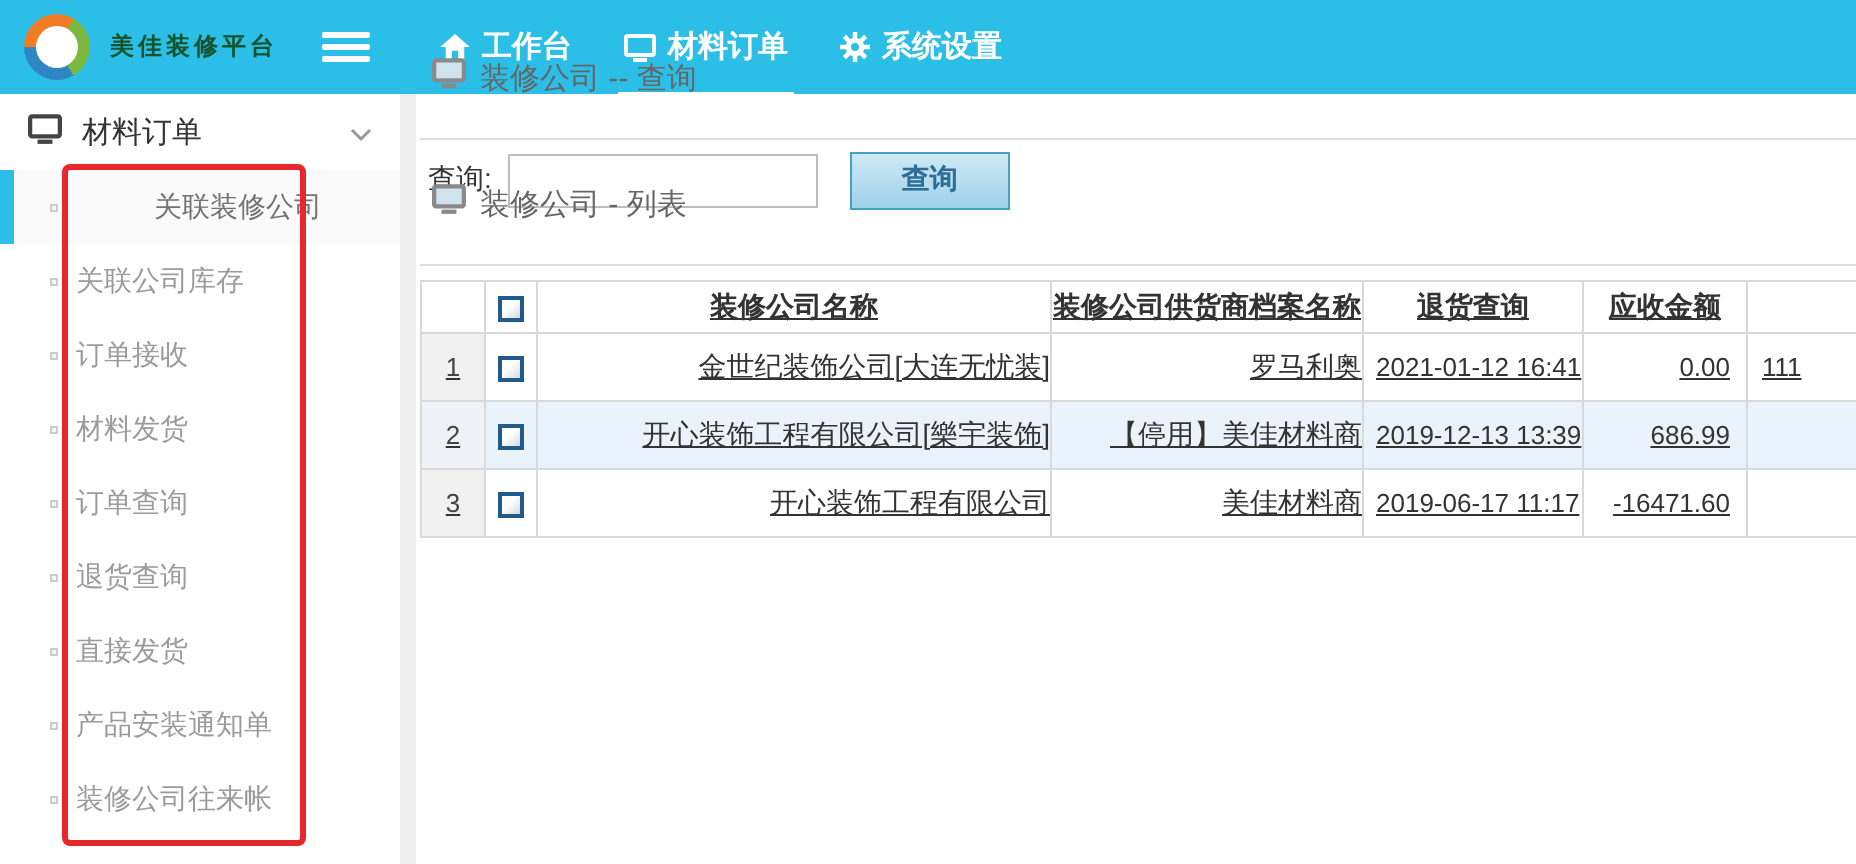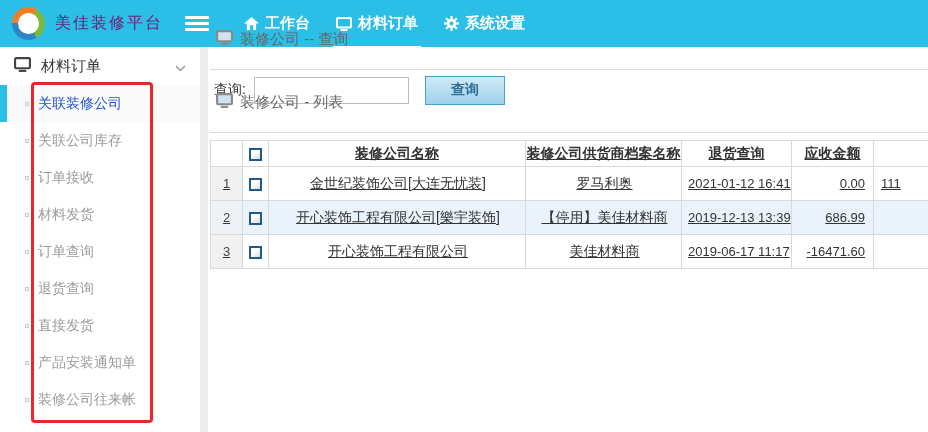--- a/index.html
+++ b/index.html
@@ -6,21 +6,21 @@
   html,body { width:928px; height:432px; }
   body { font-family:"Liberation Sans","DejaVu Sans",sans-serif; background:#fff; color:#333; }
   .app { position:relative; width:928px; height:432px; overflow:hidden; background:#fff; }
 
   
   .topbar { height:47px; background:#2bbee6; display:flex; align-items:center; padding-left:12px; }
   .logo { width:33px; height:33px; border-radius:50%; flex:0 0 auto;
           background:conic-gradient(from 150deg,#2f86c5 0 120deg,#f07d23 120deg 240deg,#7ab93e 240deg 360deg);
           position:relative; }
   .logo-inner { position:absolute; inset:6px; background:#fff; border-radius:50%; }
-  .brand { color:#701a75; font-size:16px; font-weight:normal; margin-left:10px; letter-spacing:2px; }
+  .brand { color:#14532d; font-size:12px; font-weight:bold; margin-left:10px; letter-spacing:2px; }
   .hamburger { margin-left:22px; width:24px; cursor:pointer; }
   .hamburger div { height:3px; background:#fff; margin:3px 0; border-radius:1px; }
   .topnav { display:flex; margin-left:22px; height:57px; }
   .nav-item { display:flex; align-items:center; gap:6px; color:#fff; font-size:15px;
               padding:0 13px; position:relative; cursor:pointer; font-weight:bold; }
   .nav-item.active::after { content:""; position:absolute; left:10px; right:10px; bottom:3px;
               height:3px; background:#fff; }
   .nav-item svg { display:block; }
 
   
@@ -31,21 +31,21 @@
 
   
   .side-head { height:38px; display:flex; align-items:center; padding:0 14px; color:#333;
                font-size:15px; cursor:pointer; }
   .side-head .txt { margin-left:10px; }
   .side-head .chev { margin-left:auto; color:#999; }
   .menu-item { height:37px; display:flex; align-items:center; padding-left:38px; color:#9b9b9b;
                font-size:14px; position:relative; cursor:pointer; }
   .menu-item .bullet { position:absolute; left:25px; top:17px; width:4px; height:4px;
                border:1px solid #ccc; background:#f5f5f5; }
-  .menu-item.active { color:#1d4ed8; background:#fafafa; }
+  .menu-item.active { color:#737373; background:#fafafa;justify-content:center; }
   .menu-item.active::before { content:""; position:absolute; left:0; top:0; bottom:0; width:7px;
                background:#2bbee6; }
   .red-annotation { position:absolute; left:31px; top:35px; width:122px; height:341px;
                border:3px solid #e8272c; border-radius:4px; pointer-events:none; z-index:6; }
 
   
   .section-head { height:23px; display:flex; align-items:flex-end; gap:7px; color:#666;
                font-size:15px; border-bottom:1px solid #ddd; padding:0 0 20px 6px; }
   .section-head svg { margin-bottom:1px; }
 
@@ -61,21 +61,21 @@
   
   table { border-collapse:collapse; table-layout:fixed; width:718px; margin-top:7px;
           font-size:13px; color:#333;text-decoration:underline; }
   col.c-idx{width:32px} col.c-cb{width:26px} col.c-name{width:257px} col.c-sup{width:156px}
   col.c-time{width:110px} col.c-amt{width:82px} col.c-x{width:55px}
   th, td { border:1px solid #d9d9d9; overflow:hidden; white-space:nowrap; }
   th { height:26px; font-size:14px; font-weight:bold; text-align:center; background:#fff; }
   td { height:34px; }
   td.idx { background:#f1f1f1; text-align:center; color:#444; }
   td.cbcell, th.cbcell { text-align:center; }
-  td.name, td.sup { text-align:center; padding-left:2px; font-size:14px; }
+  td.name, td.sup { text-align:right; padding-left:2px; font-size:14px; }
   td.time { text-align:left; padding-left:6px; }
   td.amt { text-align:right; padding-right:8px; }
   td.extra { text-align:left; padding-left:7px; }
   tr.alt td { background:#eaf3fb; }
   tr.alt td.idx { background:#eef1f5; }
   .cb { width:13px; height:13px; border:2px solid #1f5c8d; display:inline-block; vertical-align:middle;
         background:linear-gradient(135deg,#ffffff 40%,#d9d9d9); cursor:pointer; }
 </style>
 </head>
 <body>

